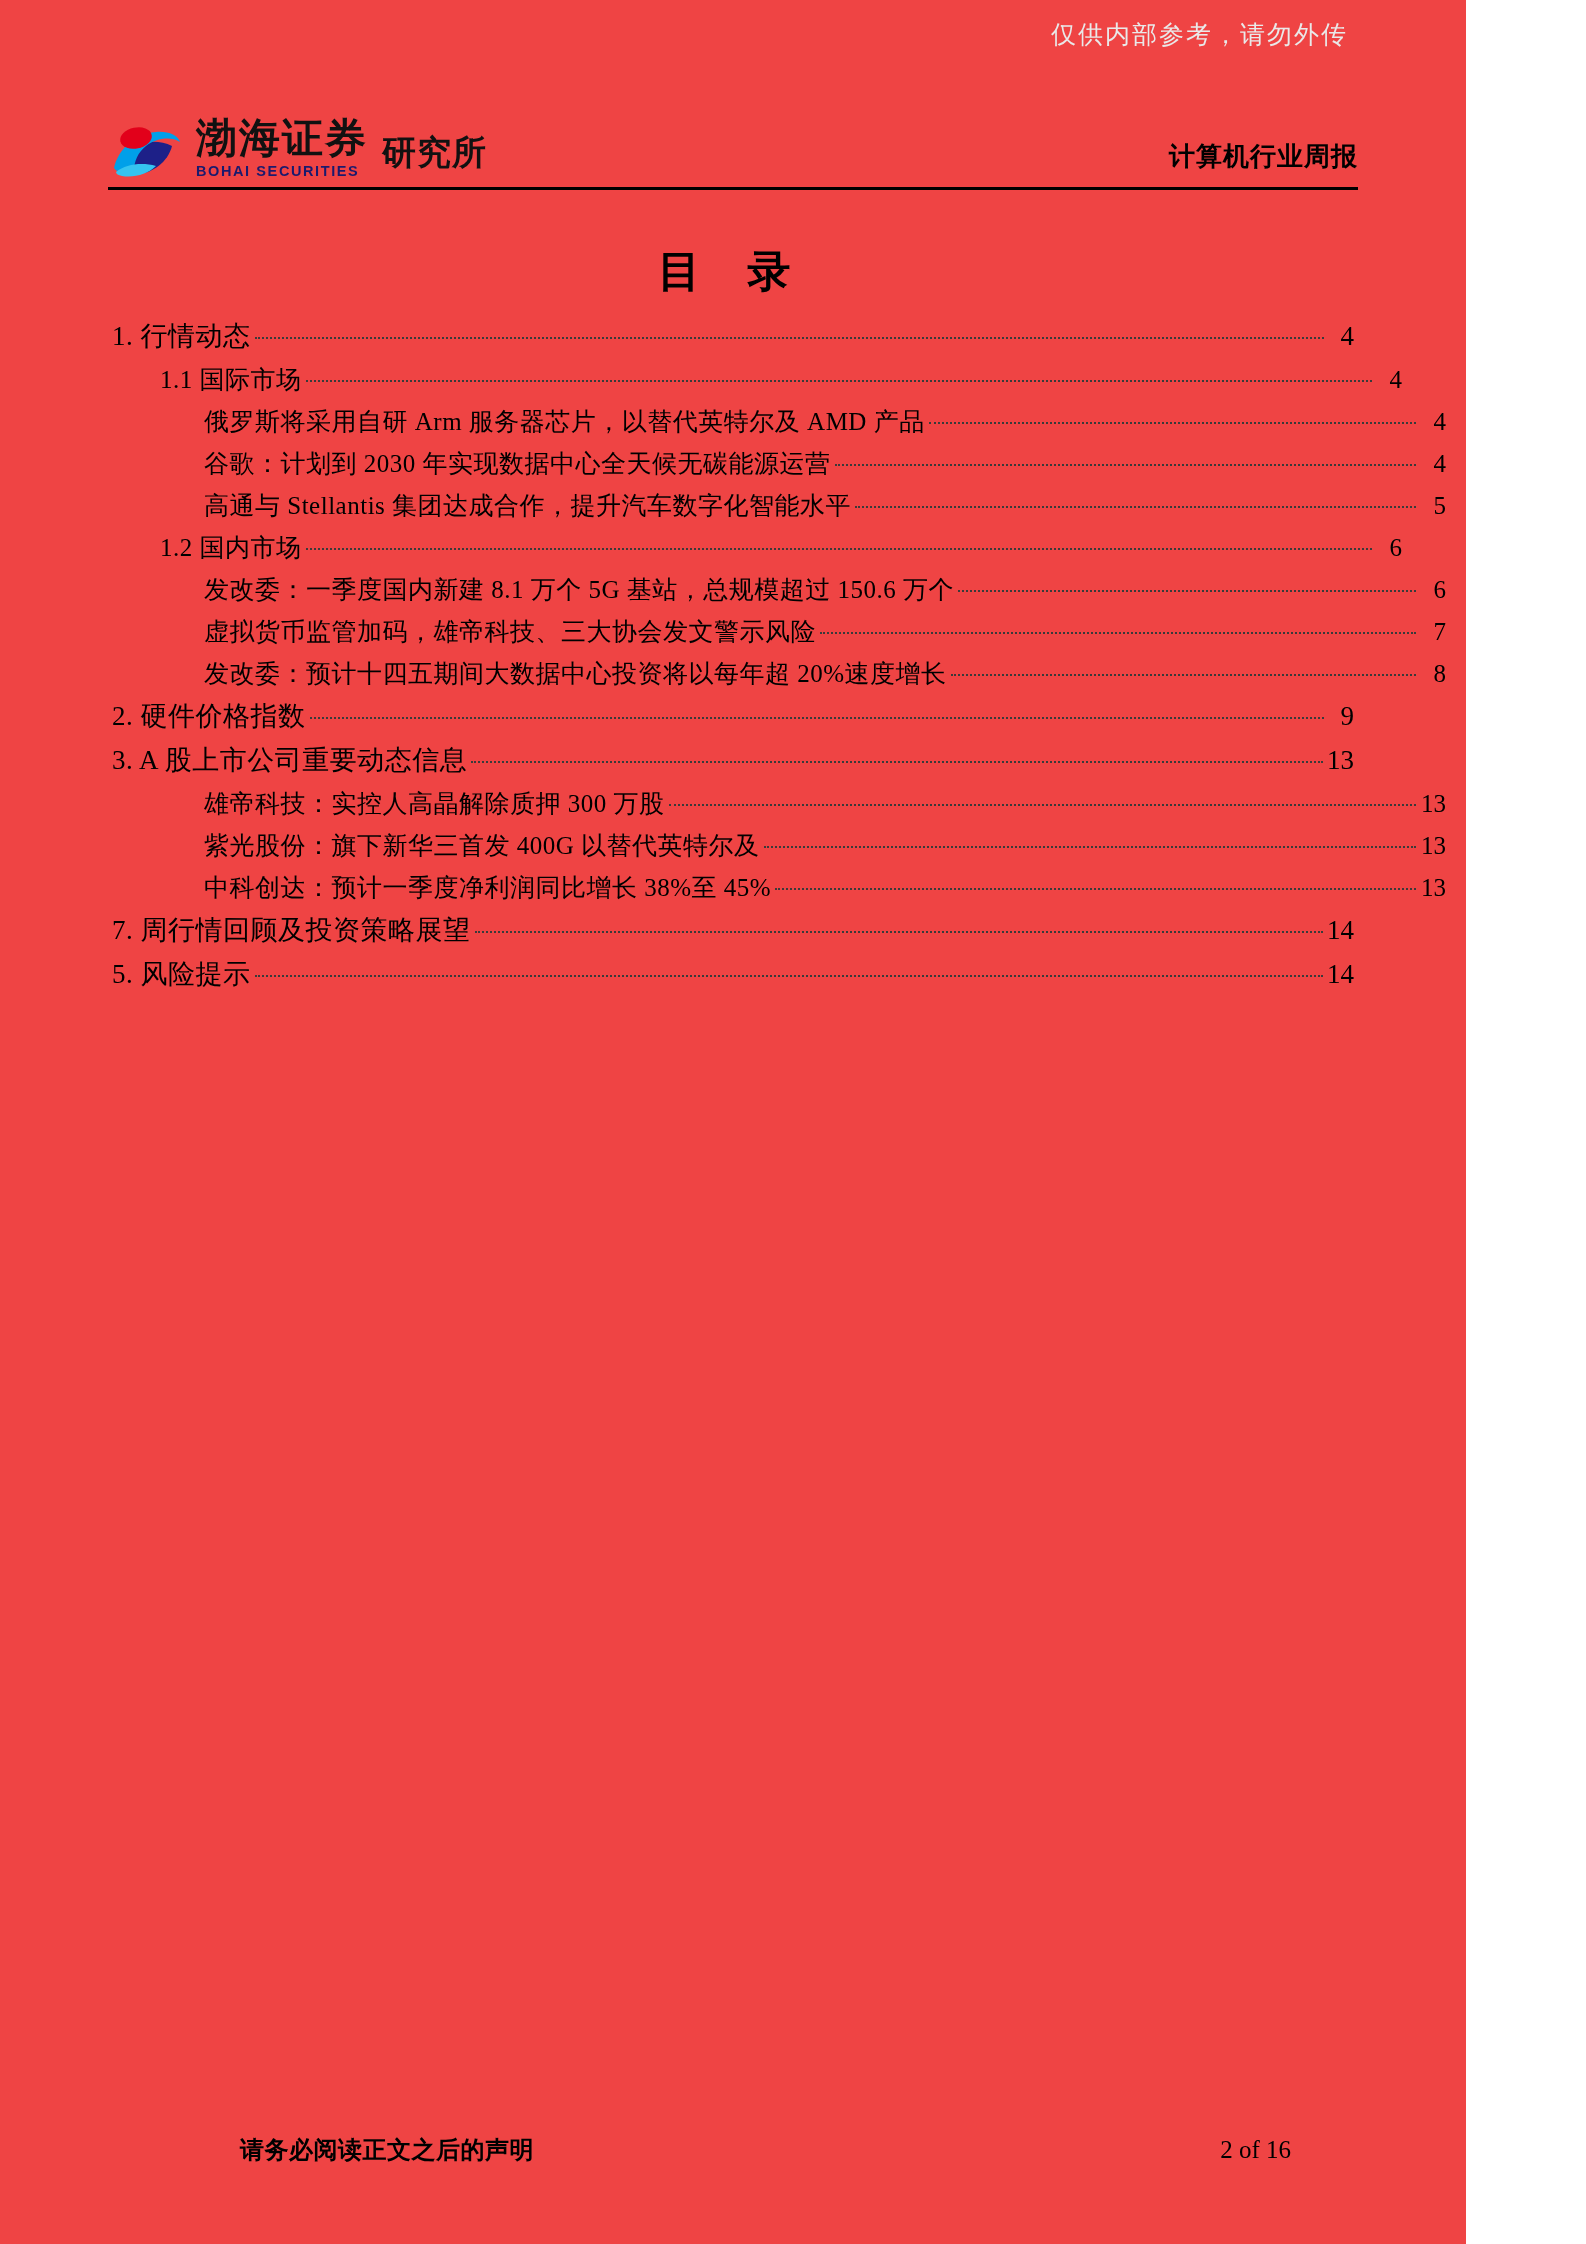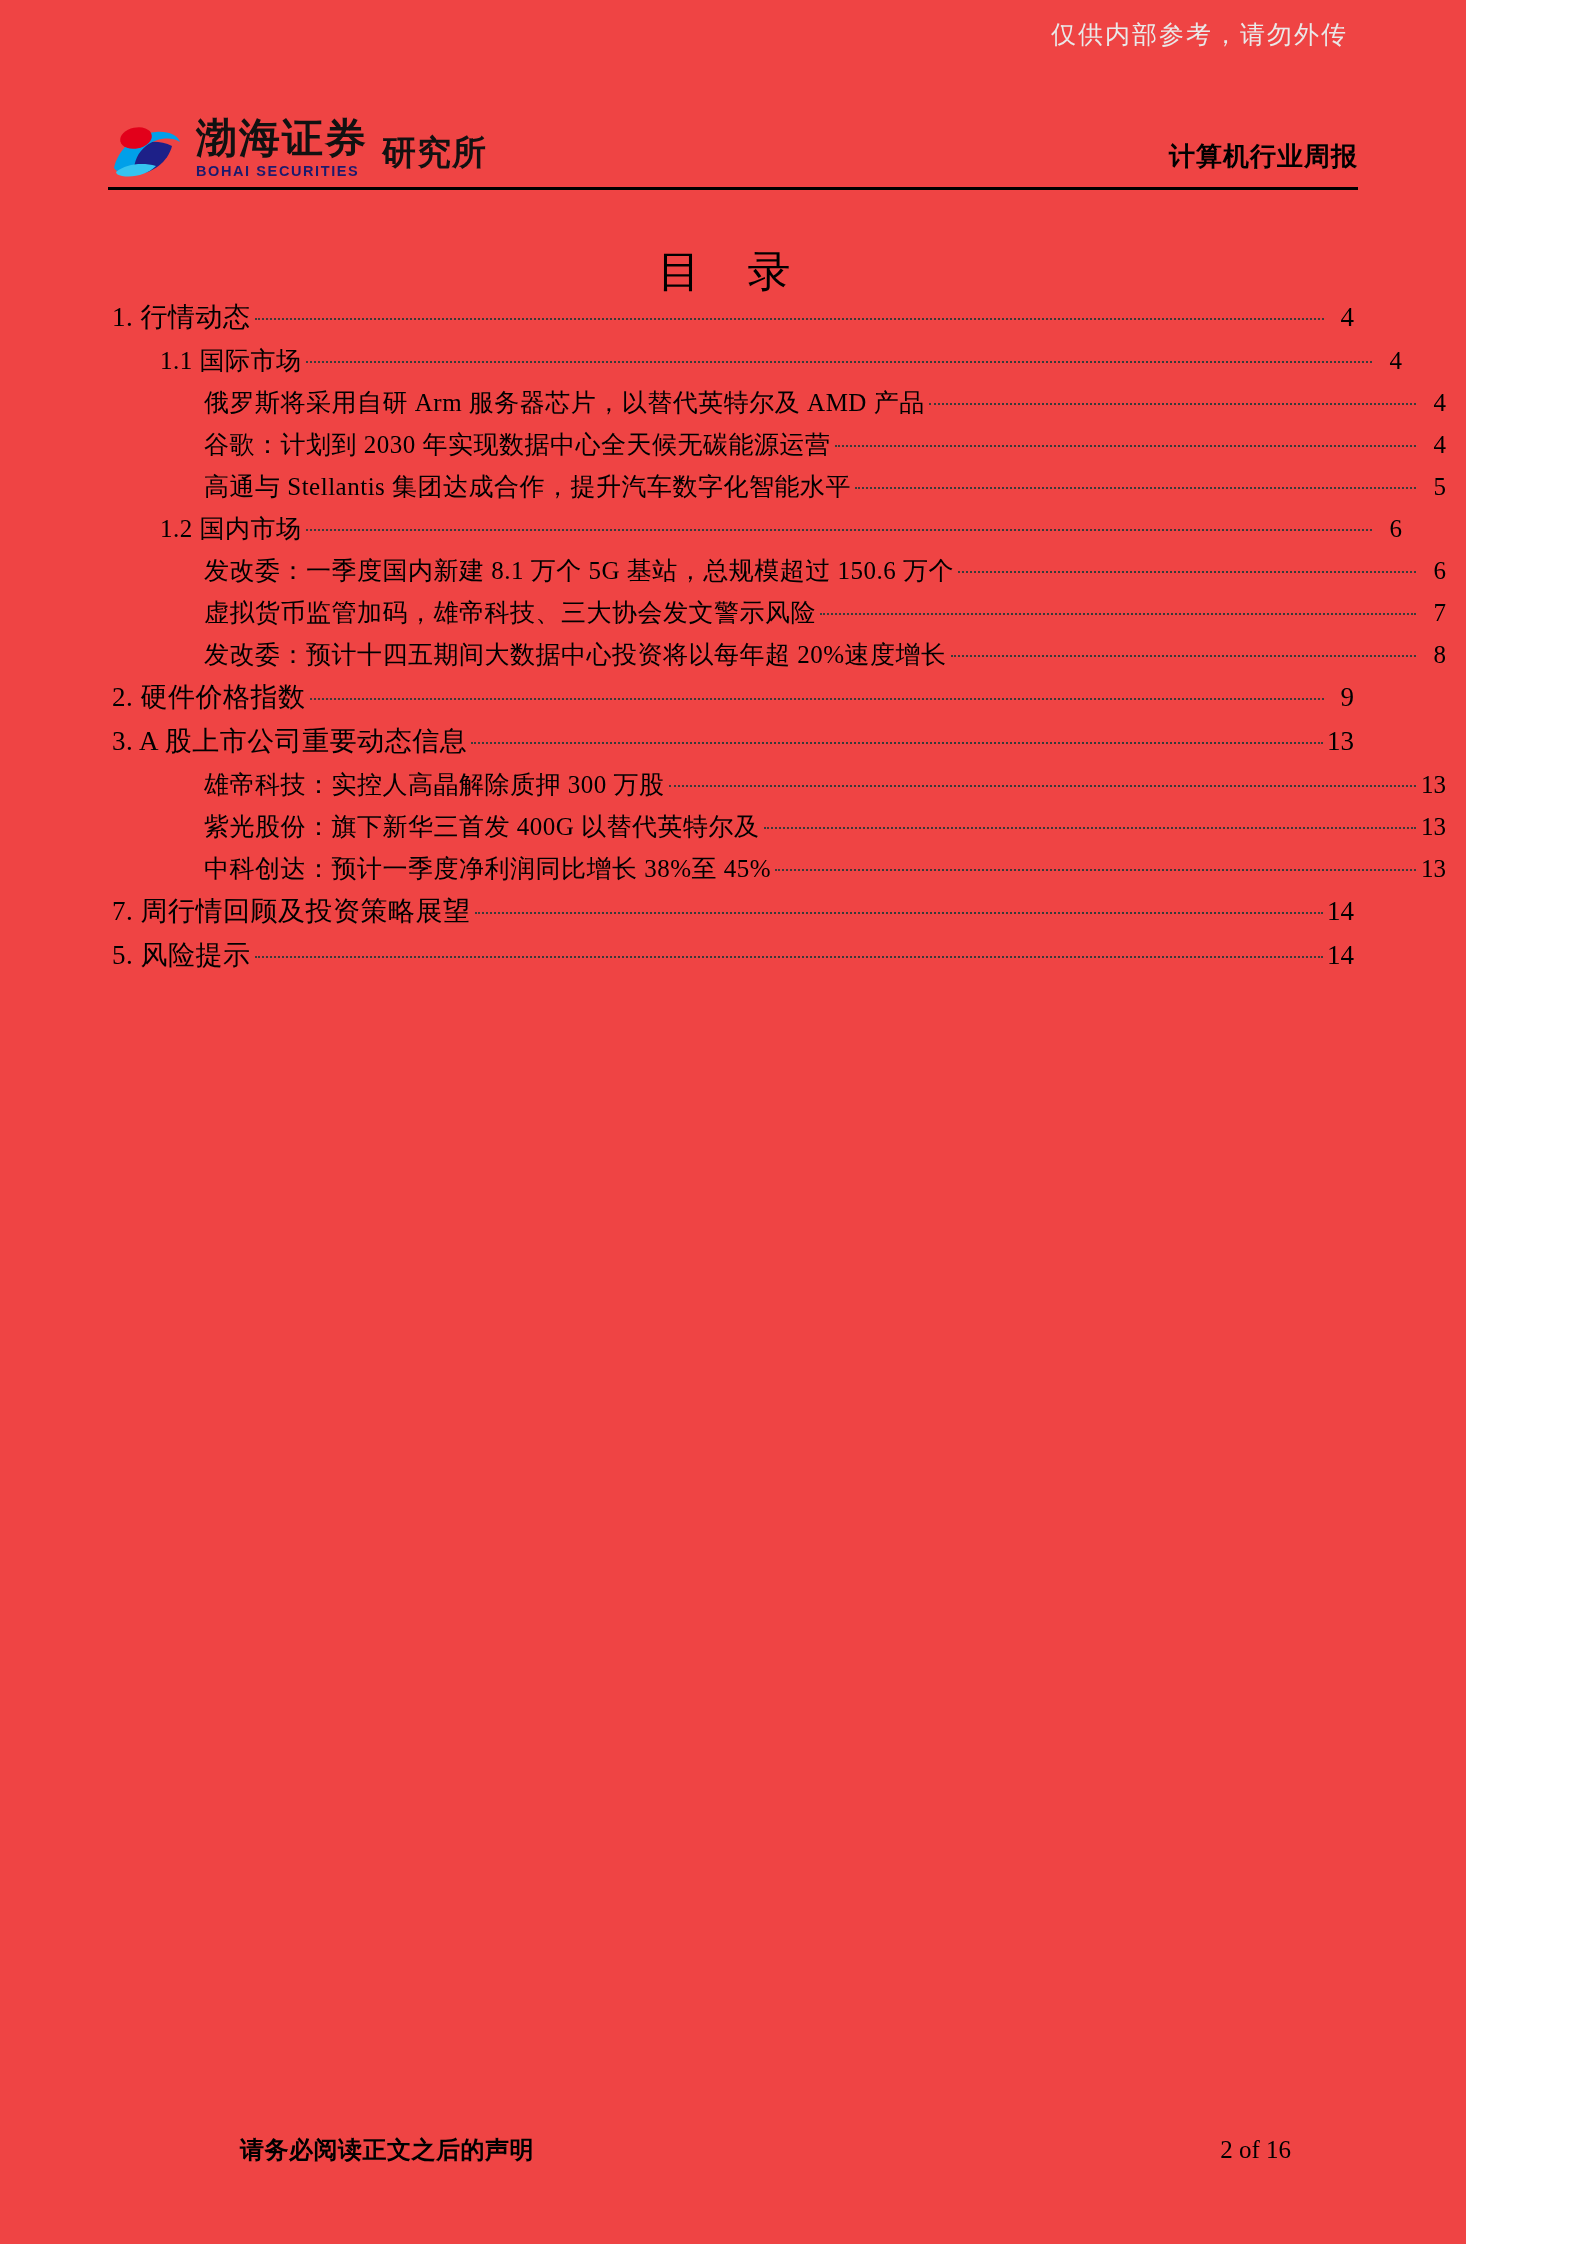--- a/index.html
+++ b/index.html
@@ -108,30 +108,30 @@
   }
 
   
   .toc-title {
     position: absolute;
     top: 243px;
     left: 0;
     right: 0;
     text-align: center;
     font-family: "Liberation Serif", "DejaVu Serif", serif;
-    font-weight: normal;
+    font-weight: bold;
     font-size: 43px;
     letter-spacing: 18px;
     color: #000000;
   }
 
   
   .toc {
     position: absolute;
-    top: 304px;
+    top: 323px;
     left: 112px;
     right: 112px;
   }
   .toc-row {
     display: flex;
     align-items: baseline;
     width: 100%;
     line-height: 1.0;
     margin-bottom: 17px;
     white-space: nowrap;

